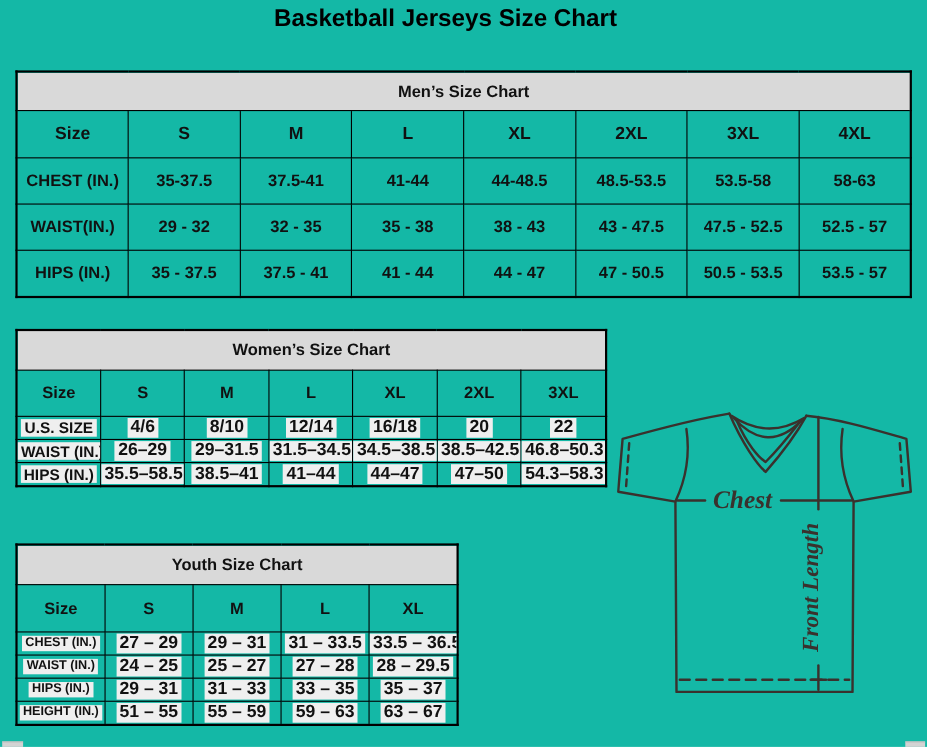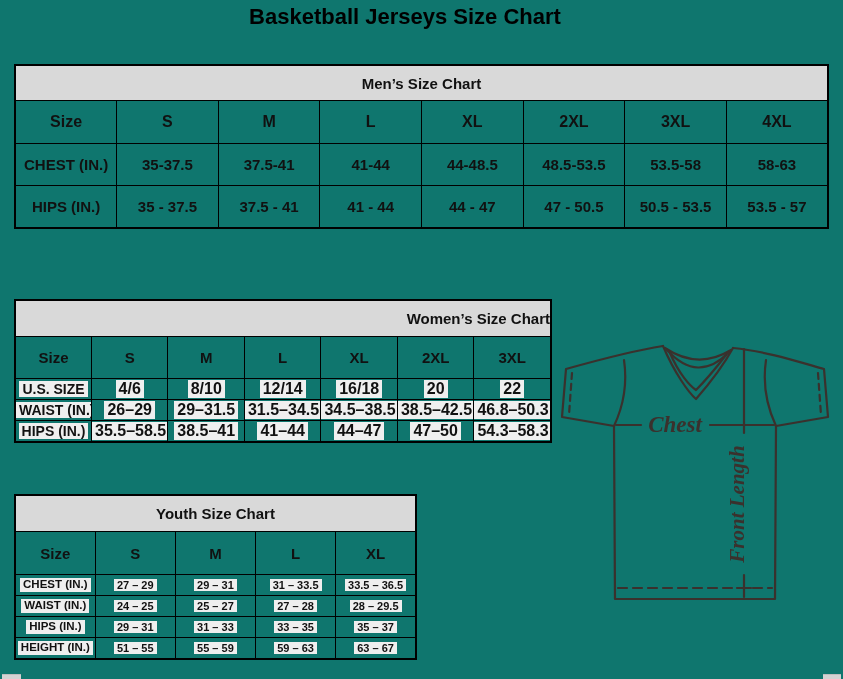--- a/index.html
+++ b/index.html
@@ -8,21 +8,21 @@
     background: #ffffff;
     width: 843px;
     height: 679px;
     font-family: "Liberation Sans", sans-serif;
   }
   .page {
     position: relative;
     width: 843px;
     height: 679px;
     overflow: hidden;
-    background: #0f766e;
+    background: #14b8a6;
   }
   .page-title {
     position: absolute;
     left: 0;
     top: 4px;
     width: 810px;
     margin: 0;
     text-align: center;
     font-size: 22px;
     font-weight: 700;
@@ -51,44 +51,44 @@
     font-size: 15px;
   }
   
   .mens { left: 14px; top: 64px; width: 815px; }
   .mens tr.band td { height: 34px; }
   .mens tr.sizes td { height: 42px; font-size: 16px; }
   .mens tr.datarow td { height: 41px; font-size: 15px; }
   .mens td:first-child { width: 118px; }
   
   .womens { left: 14px; top: 299px; width: 538px; }
-  .womens tr.band td { height: 35px; text-align: right; }
+  .womens tr.band td { height: 35px; }
   .womens tr.sizes td { height: 41px; font-size: 15px; }
   .womens tr.datarow td { height: 20px; font-size: 16px; }
   .womens td:first-child { width: 88px; }
   .womens tr.datarow td:first-child { font-size: 14px; }
   
   .youth { left: 14px; top: 494px; width: 403px; }
   .youth tr.band td { height: 35px; }
   .youth tr.sizes td { height: 42px; font-size: 15px; }
-  .youth tr.datarow td { height: 20px; font-size: 11px; }
+  .youth tr.datarow td { height: 20px; font-size: 16px; }
   .youth td:first-child { width: 126px; }
   .youth tr.datarow td:first-child { font-size: 11.5px; }
   
   span.hl {
     background: #efefef;
     padding: 0 3px;
     display: inline-block;
     line-height: 1.15;
   }
   
   .jersey {
     position: absolute;
     left: 561px;
-    top: 336px;
+    top: 366px;
     width: 276px;
     height: 275px;
   }
   .jersey svg { display: block; }
   .jersey text {
     font-family: "Liberation Serif", serif;
     font-style: italic;
     font-weight: 700;
     fill: #3a312d;
   }
@@ -128,20 +128,30 @@
           </tr>
           <tr class="datarow">
             <td>CHEST (IN.)</td>
             <td>35-37.5</td>
             <td>37.5-41</td>
             <td>41-44</td>
             <td>44-48.5</td>
             <td>48.5-53.5</td>
             <td>53.5-58</td>
             <td>58-63</td>
+          </tr>
+          <tr class="datarow">
+            <td>WAIST(IN.)</td>
+            <td>29 - 32</td>
+            <td>32 - 35</td>
+            <td>35 - 38</td>
+            <td>38 - 43</td>
+            <td>43 - 47.5</td>
+            <td>47.5 - 52.5</td>
+            <td>52.5 - 57</td>
           </tr>
           <tr class="datarow">
             <td>HIPS (IN.)</td>
             <td>35 - 37.5</td>
             <td>37.5 - 41</td>
             <td>41 - 44</td>
             <td>44 - 47</td>
             <td>47 - 50.5</td>
             <td>50.5 - 53.5</td>
             <td>53.5 - 57</td>

